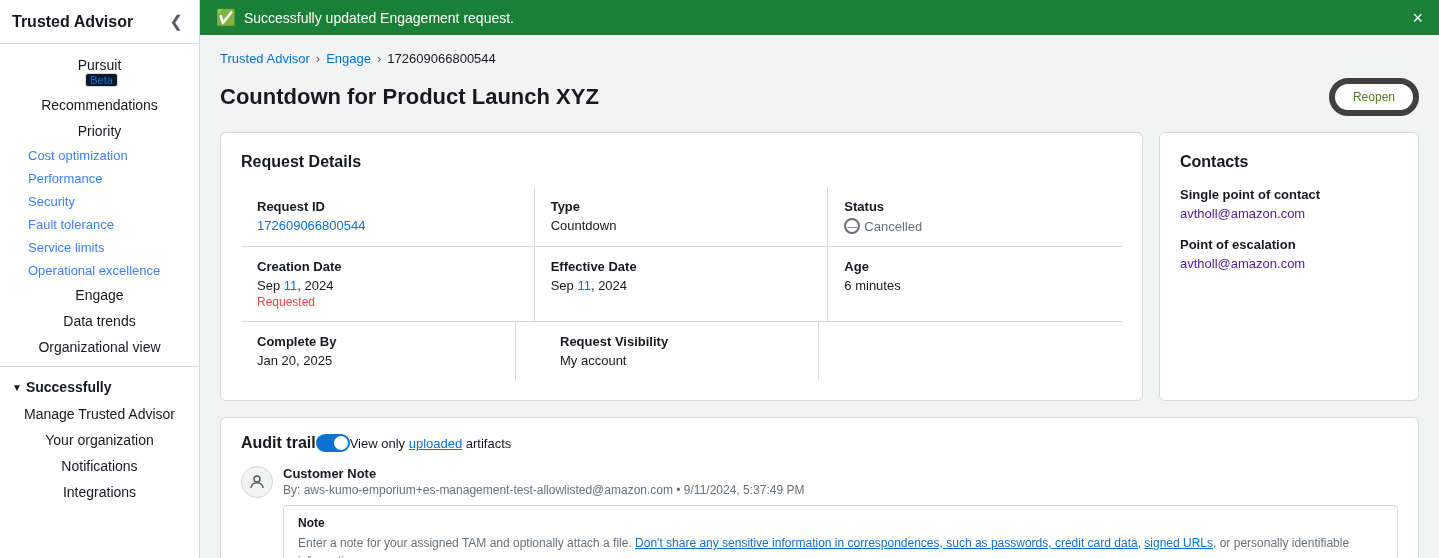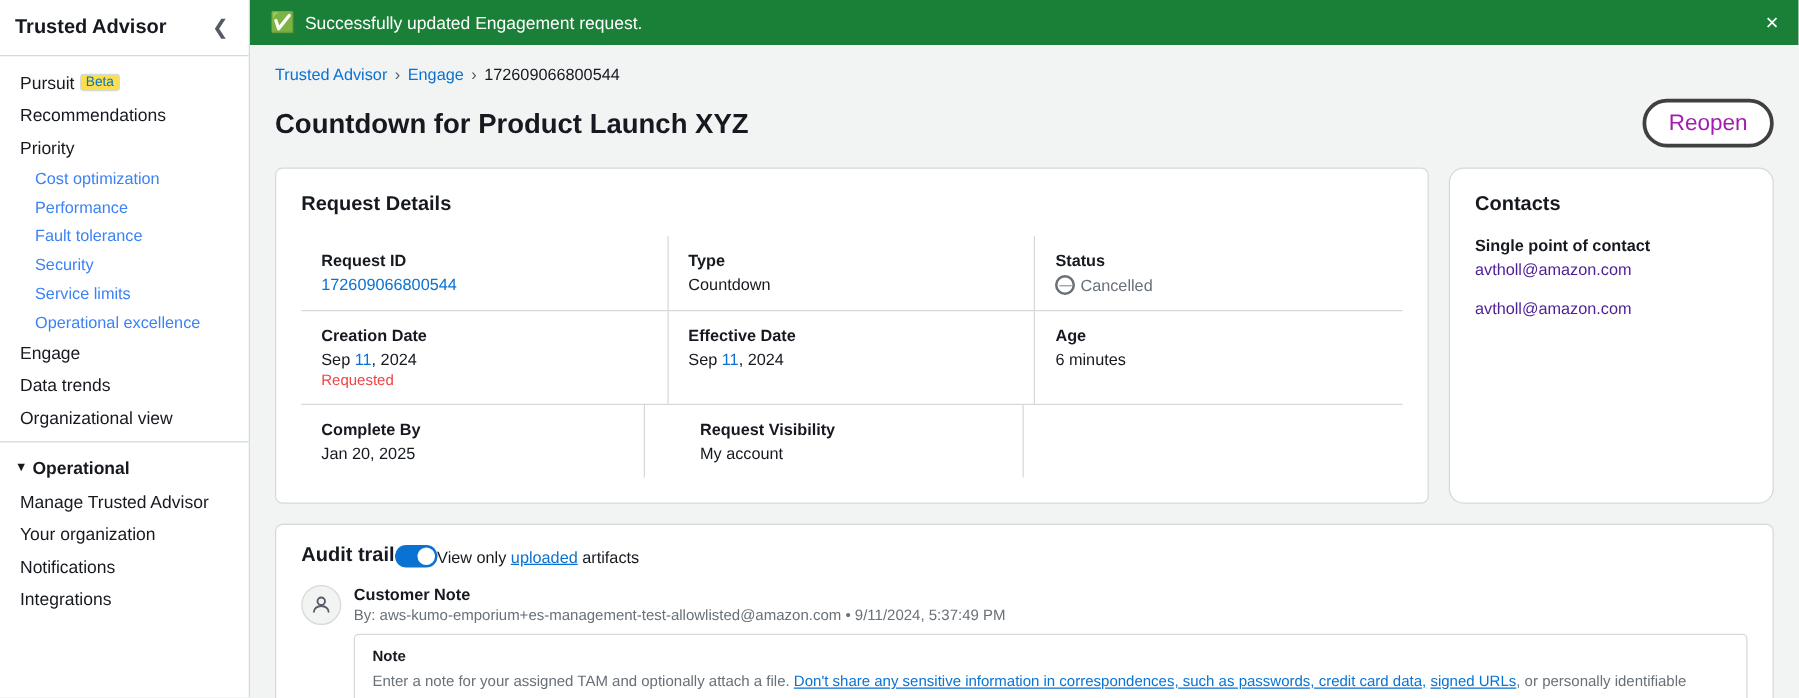--- a/index.html
+++ b/index.html
@@ -31,30 +31,31 @@
     .sidebar-collapse-btn {
       background: none;
       border: none;
       cursor: pointer;
       color: #545b64;
       font-size: 16px;
       padding: 2px 4px;
     }
     .sidebar-nav { padding: 8px 0; flex: 1; }
     .sidebar-item {
-      padding: 5px 16px;
+      padding: 5px 0;
       cursor: pointer;
       color: #16191f;
       font-size: 14px;
       display: flex;
       align-items: center;
+      flex-direction: column;
     }
     .sidebar-item .badge {
       margin-left: 4px;
-      background: #fde047;
+      background: #0f172a;
       border: 1px solid #d5d9d9;
       border-radius: 3px;
       font-size: 11px;
       padding: 0 4px;
       color: #0972d3;
     }
     .sidebar-subitem {
       padding: 4px 16px 4px 28px;
       cursor: pointer;
       font-size: 13px;
@@ -132,26 +133,26 @@
       align-items: center;
       justify-content: space-between;
       margin-bottom: 16px;
     }
     .page-title {
       font-size: 22px;
       font-weight: 700;
       color: #16191f;
     }
     .reopen-btn {
-      border: 3px solid #404040;
+      border: 6px solid #404040;
       background: #fff;
-      color: #a21caf;
+      color: #4d7c0f;
       border-radius: 20px;
       padding: 6px 18px;
-      font-size: 18px;
+      font-size: 12px;
       cursor: pointer;
     }
 
     
     .cards-row {
       display: flex;
       gap: 16px;
       margin-bottom: 16px;
     }
 
@@ -161,21 +162,20 @@
       border: 1px solid #d5d9d9;
       border-radius: 6px;
       padding: 20px;
     }
     .card-main {
       flex: 1;
     }
     .card-contacts {
       width: 244px;
       min-width: 260px;
-      border-radius: 12px;
     }
     .card-title {
       font-size: 16px;
       font-weight: 700;
       color: #16191f;
       margin-bottom: 16px;
     }
     .detail-cell {
       padding: 12px 16px;
       border-right: 1px solid #d5d9d9;
@@ -346,37 +346,37 @@
       <span class="badge">Beta</span>
     </div>
     <div class="sidebar-item">
       <span>Recommendations</span>
     </div>
     <div class="sidebar-item">
       <span>Priority</span>
     </div>
     <div class="sidebar-subitem">Cost optimization</div>
     <div class="sidebar-subitem">Performance</div>
+    <div class="sidebar-subitem">Security</div>
     <div class="sidebar-subitem">Fault tolerance</div>
-    <div class="sidebar-subitem">Security</div>
     <div class="sidebar-subitem">Service limits</div>
     <div class="sidebar-subitem">Operational excellence</div>
     <div class="sidebar-item">
       <span>Engage</span>
     </div>
     <div class="sidebar-item">
       <span>Data trends</span>
     </div>
     <div class="sidebar-item">
       <span>Organizational view</span>
     </div>
     <hr class="sidebar-divider">
     <div class="sidebar-preferences-header">
       <span class="chevron-icon">▼</span>
-      <span>Operational</span>
+      <span>Successfully</span>
     </div>
     <div class="sidebar-item">
       <span>Manage Trusted Advisor</span>
     </div>
     <div class="sidebar-item">
       <span>Your organization</span>
     </div>
     <div class="sidebar-item">
       <span>Notifications</span>
     </div>
@@ -461,20 +461,21 @@
         </div>
       </div>
 
       <div class="card card-contacts">
         <div class="card-title">Contacts</div>
         <div class="contact-block">
           <div class="contact-label">Single point of contact</div>
           <div class="contact-email" style="cursor:pointer;">avtholl@amazon.com</div>
         </div>
         <div class="contact-block">
+          <div class="contact-label">Point of escalation</div>
           <div class="contact-email" style="cursor:pointer;">avtholl@amazon.com</div>
         </div>
       </div>
     </div>
 
     <div class="audit-card">
       <div class="audit-header">
         <span class="audit-title">Audit trail</span>
         <div class="toggle-switch">
           <div class="toggle-knob"></div>

